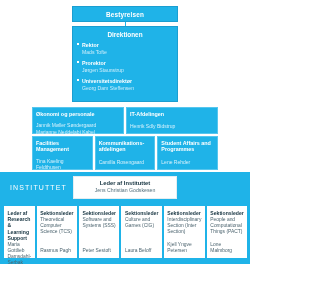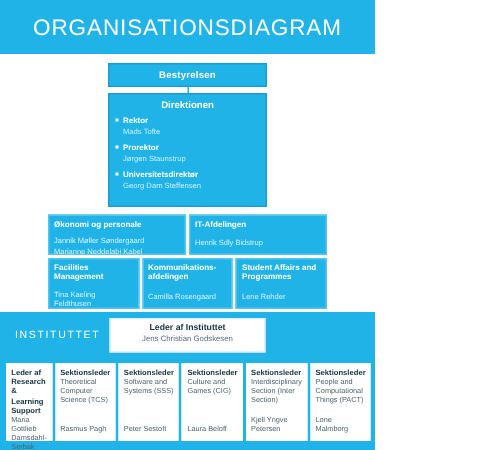--- a/index.html
+++ b/index.html
@@ -95,23 +95,20 @@
   }
   .sec-title{font-size:5.1px;font-weight:bold;color:#14323f;line-height:6.2px;}
   .sec-sub{font-size:4.9px;color:#4c646f;line-height:6.1px;margin-top:1px;}
   .sec-person{font-size:4.9px;color:#4c646f;line-height:6.1px;}
 </style>
 </head>
 <body>
 
 <div class="page">
 
-  <div class="header">
-    <div class="header-title">ORGANISATIONSDIAGRAM</div>
-  </div>
 
   <div class="upper">
 
     <div class="board">
       <span>Bestyrelsen</span>
     </div>
 
     <div class="connector"></div>
 
     <div class="direktion">

